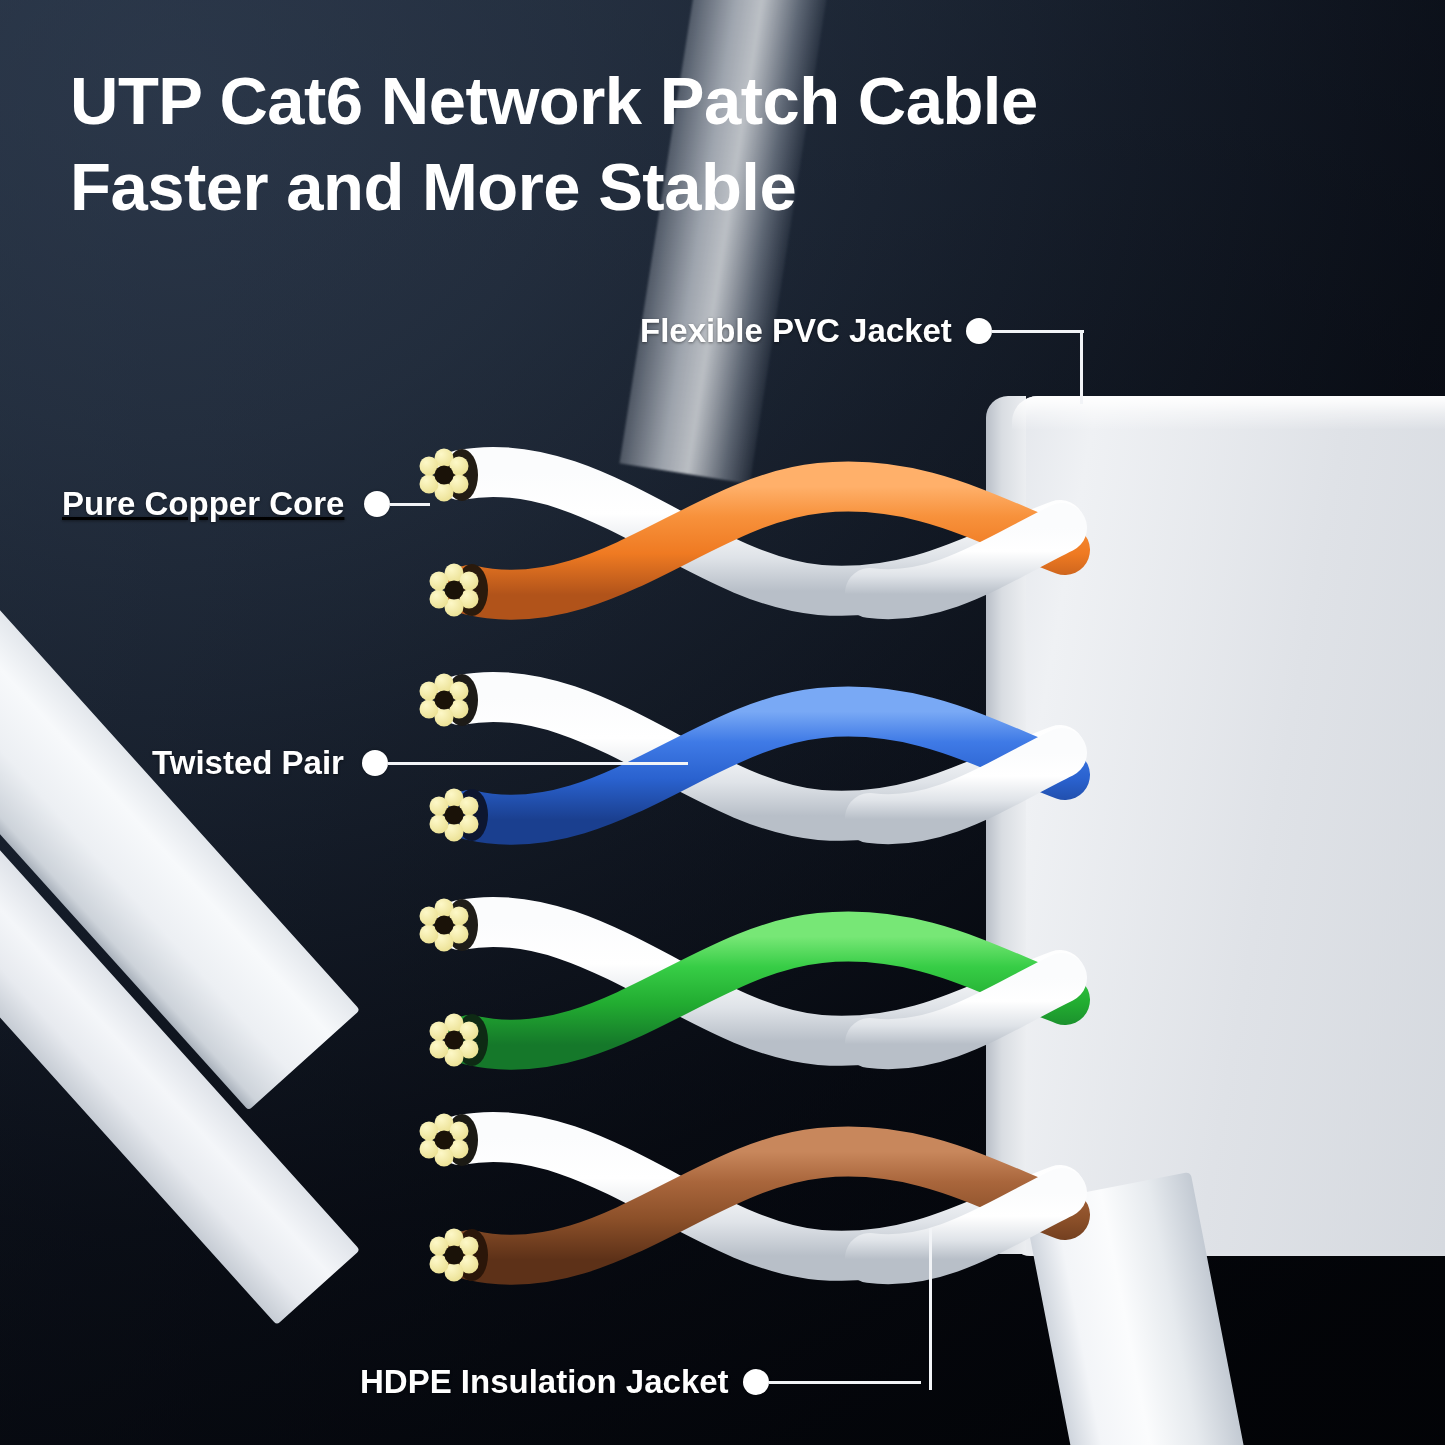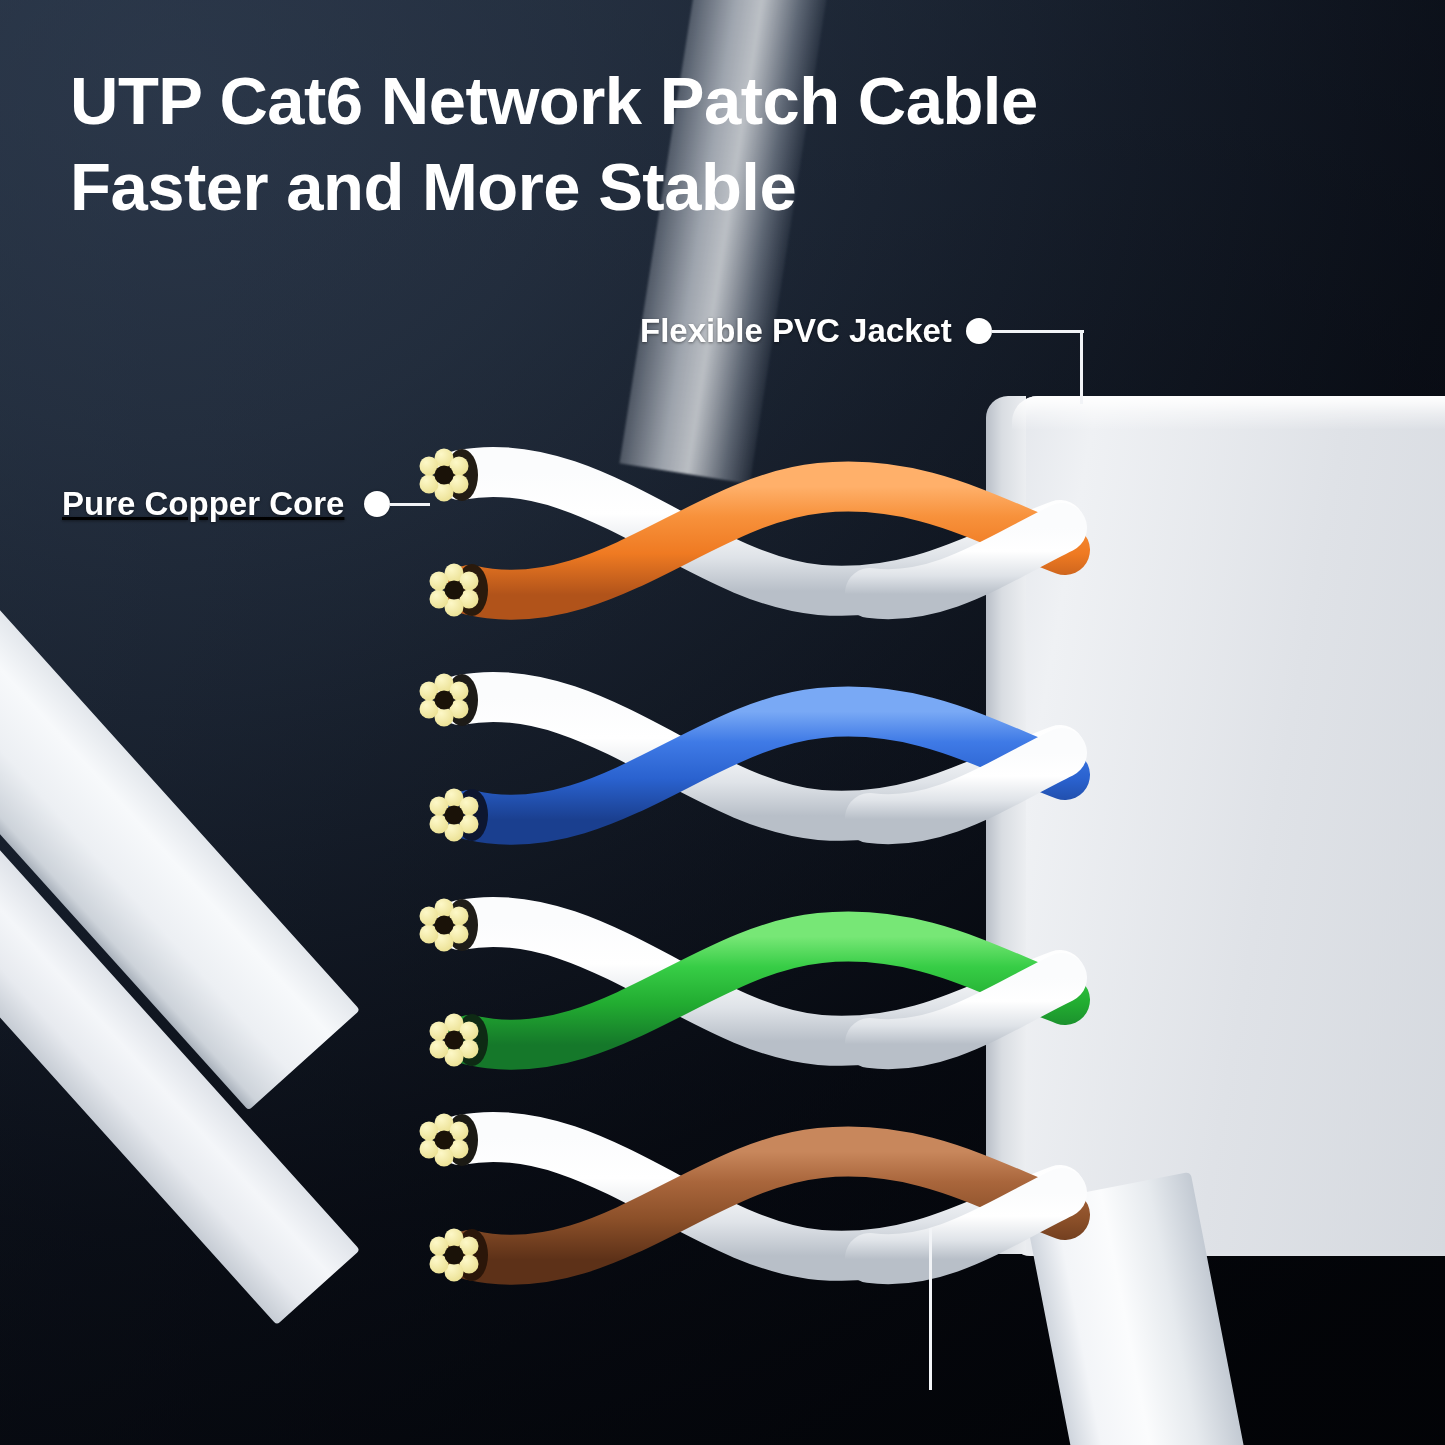--- a/index.html
+++ b/index.html
@@ -324,16 +324,28 @@
   </div>
   <div class="vline" id="co-pvc-v"></div>
 
   <div class="callout" id="co-copper">
     <span class="ctext">Pure Copper Core</span>
     <span class="gap"></span>
     <span class="dot"></span>
     <span class="hline"></span>
   </div>
 
-
+  <div class="callout" id="co-twist">
+    <span class="ctext">Twisted Pair</span>
+    <span class="gap"></span>
+    <span class="dot"></span>
+    <span class="hline"></span>
+  </div>
+
+  <div class="callout" id="co-hdpe">
+    <span class="ctext">HDPE Insulation Jacket</span>
+    <span class="gap"></span>
+    <span class="dot"></span>
+    <span class="hline"></span>
+  </div>
   <div class="vline" id="co-hdpe-v"></div>
 
 </div>
 
 </body></html>

